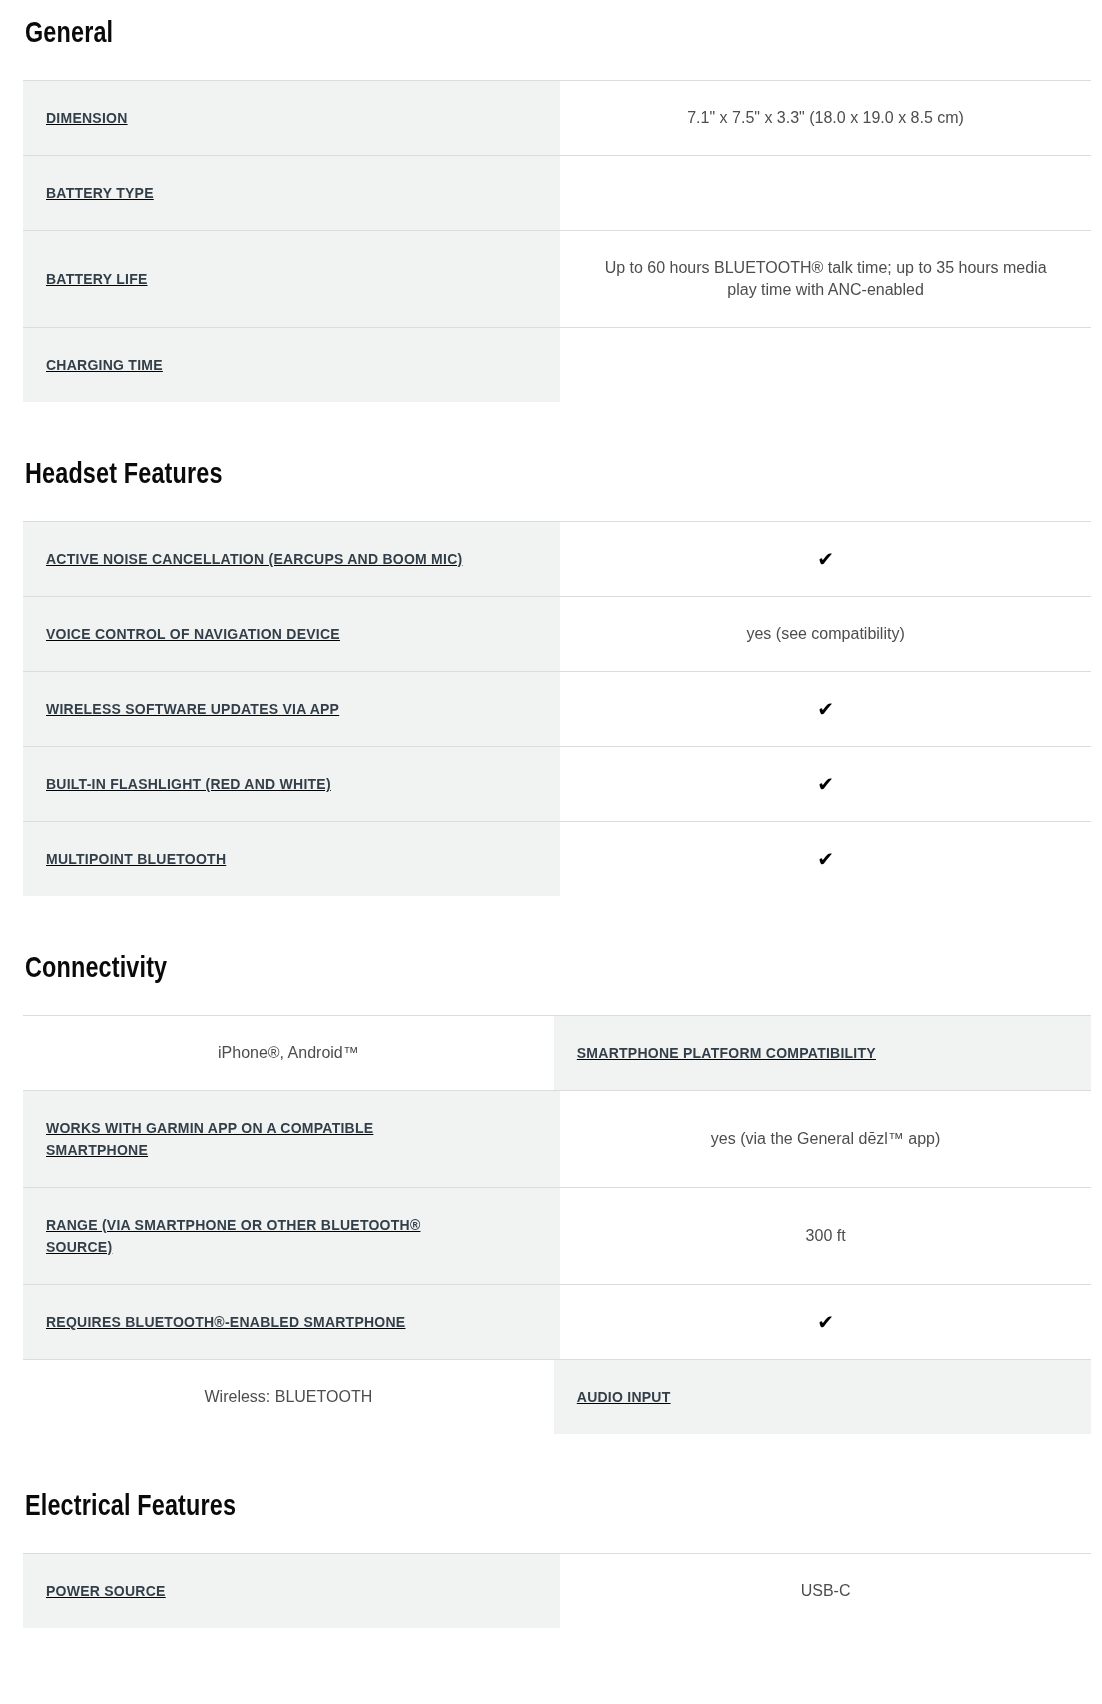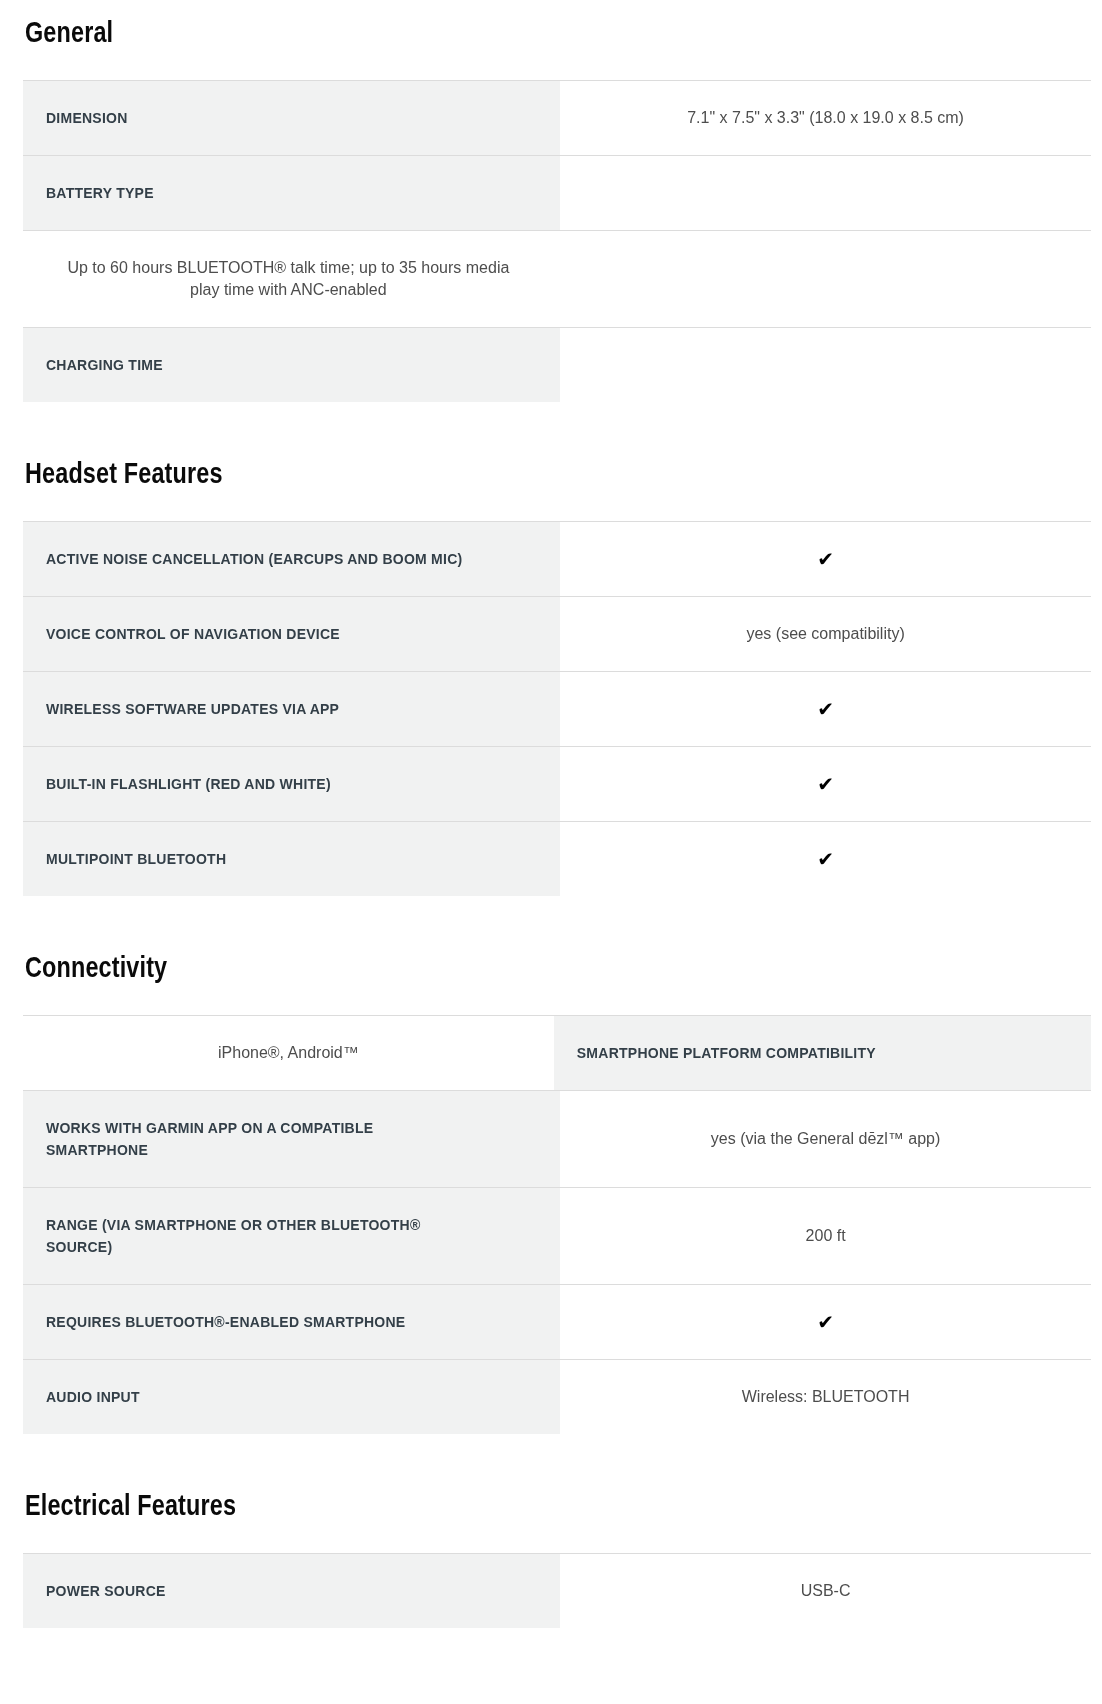--- a/index.html
+++ b/index.html
@@ -40,20 +40,21 @@
   }
   .cell {
     box-sizing: border-box;
   }
   .label-cell {
     width: 50.3%;
     background: #f1f2f2;
     display: flex;
     align-items: center;
     padding: 26px 28px 26px 23px;
+    text-decoration: underline;
   }
   .label-cell .label-text {
     font-size: 14px;
     font-weight: 700;
     color: #333f48;
     line-height: 22px;
     letter-spacing: 0.25px;
     white-space: pre-line;
   }
   .value-cell {
@@ -92,20 +93,23 @@
       <div class="cell value-cell">
           <span class="value-text">7.1" x 7.5" x 3.3" (18.0 x 19.0 x 8.5 cm)</span>
         </div>
     </div>
     <div class="spec-row">
       <div class="cell label-cell">
           <span class="label-text">BATTERY TYPE</span>
         </div>
     </div>
     <div class="spec-row">
+      <div class="cell label-cell">
+          <span class="label-text">BATTERY LIFE</span>
+        </div>
       <div class="cell value-cell">
           <span class="value-text">Up to 60 hours BLUETOOTH® talk time; up to 35 hours media
 play time with ANC-enabled</span>
         </div>
     </div>
     <div class="spec-row">
       <div class="cell label-cell">
           <span class="label-text">CHARGING TIME</span>
         </div>
     </div>
@@ -173,38 +177,38 @@
       <div class="cell value-cell">
           <span class="value-text">yes (via the General dēzl™ app)</span>
         </div>
     </div>
     <div class="spec-row">
       <div class="cell label-cell">
           <span class="label-text">RANGE (VIA SMARTPHONE OR OTHER BLUETOOTH®
 SOURCE)</span>
         </div>
       <div class="cell value-cell">
-          <span class="value-text">200 ft</span>
+          <span class="value-text">300 ft</span>
         </div>
     </div>
     <div class="spec-row">
       <div class="cell label-cell">
           <span class="label-text">REQUIRES BLUETOOTH®-ENABLED SMARTPHONE</span>
         </div>
       <div class="cell value-cell">
           <span class="check">✔</span>
         </div>
     </div>
     <div class="spec-row">
+      <div class="cell value-cell">
+          <span class="value-text">Wireless: BLUETOOTH</span>
+        </div>
       <div class="cell label-cell">
           <span class="label-text">AUDIO INPUT</span>
         </div>
-      <div class="cell value-cell">
-          <span class="value-text">Wireless: BLUETOOTH</span>
-        </div>
     </div>
   </div>
 
   <h2 class="section-title">Electrical Features</h2>
   <div class="spec-table">
     <div class="spec-row">
       <div class="cell label-cell">
           <span class="label-text">POWER SOURCE</span>
         </div>
       <div class="cell value-cell">

